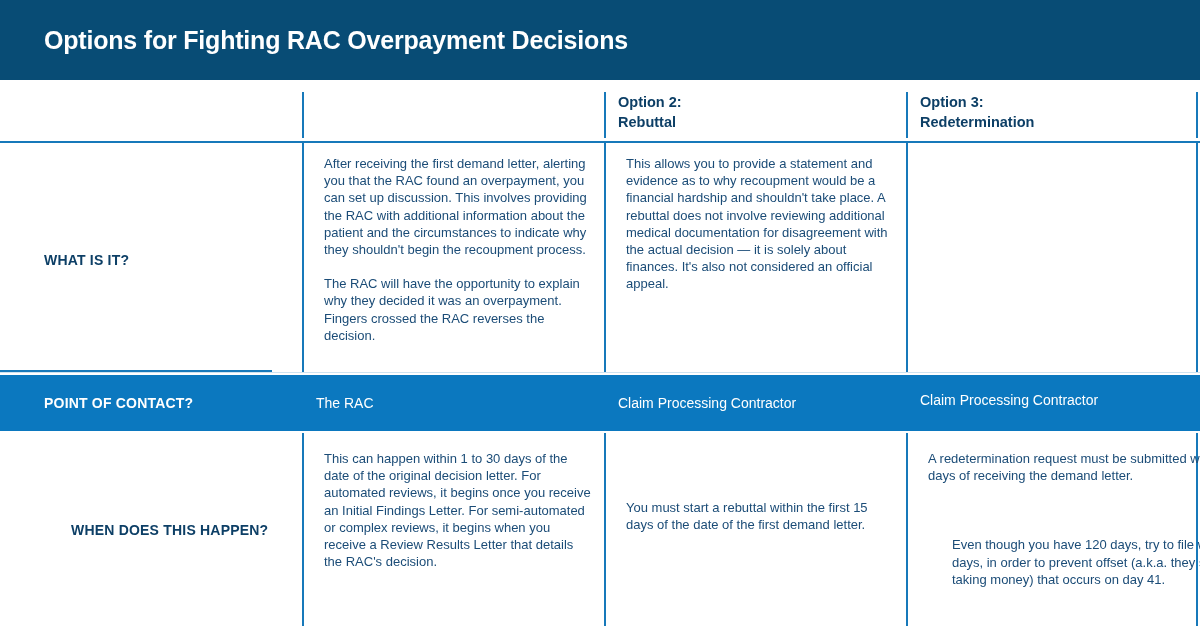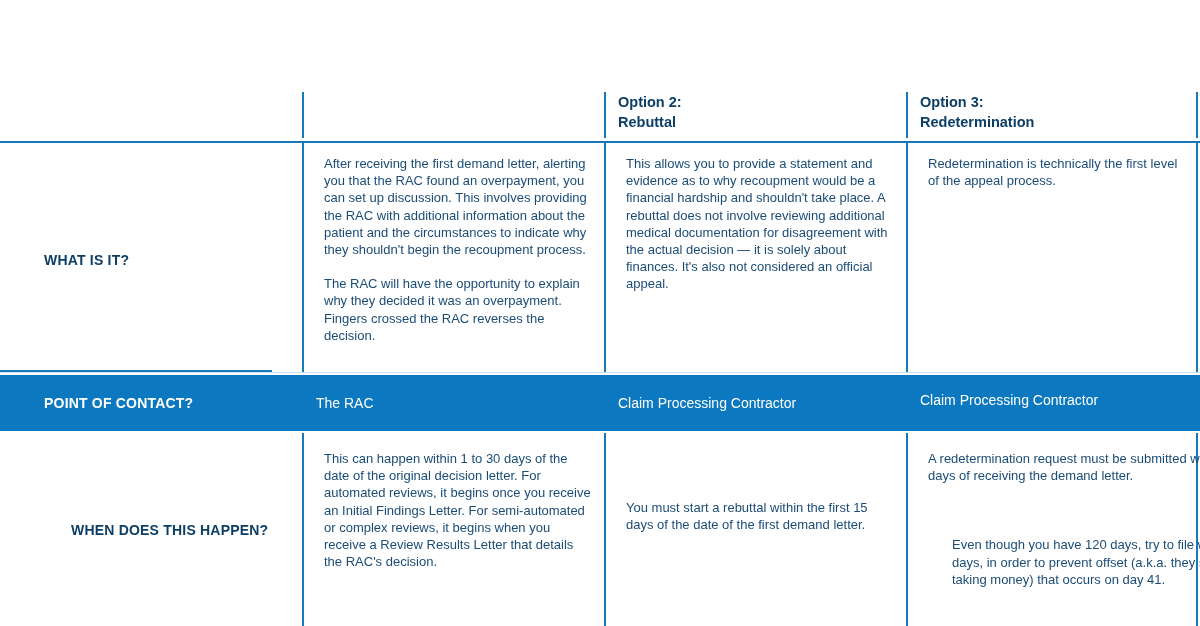--- a/index.html
+++ b/index.html
@@ -112,20 +112,23 @@
     padding-left: 14px;
     display: flex;
     align-items: center;
   }
 </style>
 </head>
 <body>
 
 <div class="page">
 
+  <div class="title-bar">
+    <div class="title-text">Options for Fighting RAC Overpayment Decisions</div>
+  </div>
 
   <div class="vrule" style="left:302px; top:92px; height:46px;"></div>
   <div class="vrule" style="left:604px; top:92px; height:46px;"></div>
   <div class="vrule" style="left:906px; top:92px; height:46px;"></div>
   <div class="vrule" style="left:1196px; top:92px; height:46px;"></div>
 
   <div class="colhead col-opt2">
     <div>Option 2:</div>
     <div>Rebuttal</div>
   </div>
@@ -147,23 +150,20 @@
 
   <div class="cell col-opt1" style="top:155px; width:302px;">
     <p>After receiving the first demand letter, alerting you that the RAC found an overpayment, you can set up discussion. This involves providing the RAC with additional information about the patient and the circumstances to indicate why they shouldn't  begin the recoupment process.</p>
     <p>The RAC will have the opportunity to explain why they decided it was an overpayment. Fingers crossed the RAC reverses the decision.</p>
   </div>
 
   <div class="cell col-opt2" style="top:155px; width:302px;">
     <p>This allows you to provide a statement and evidence as to why recoupment would be a financial hardship and shouldn't take place. A rebuttal does not involve reviewing additional medical documentation for disagreement with the actual decision — it is solely about finances. It's also not considered an official appeal.</p>
   </div>
 
-  <div class="cell col-opt3" style="top:155px; width:294px;">
-    <p>Redetermination is technically the first level of the appeal process.</p>
-  </div>
 
   <div class="hrule" style="left:0px; top:370px; width:272px;"></div>
   <div class="hrule-light" style="left:0px; top:372px; width:1200px;"></div>
 
   <div class="band"></div>
 
   <div class="rowlabel on-band" style="top:375px; height:56px;">
     <span>POINT OF CONTACT?</span>
   </div>
   <div class="band-cell col-opt1" style="top:375px; height:56px; width:302px;">

